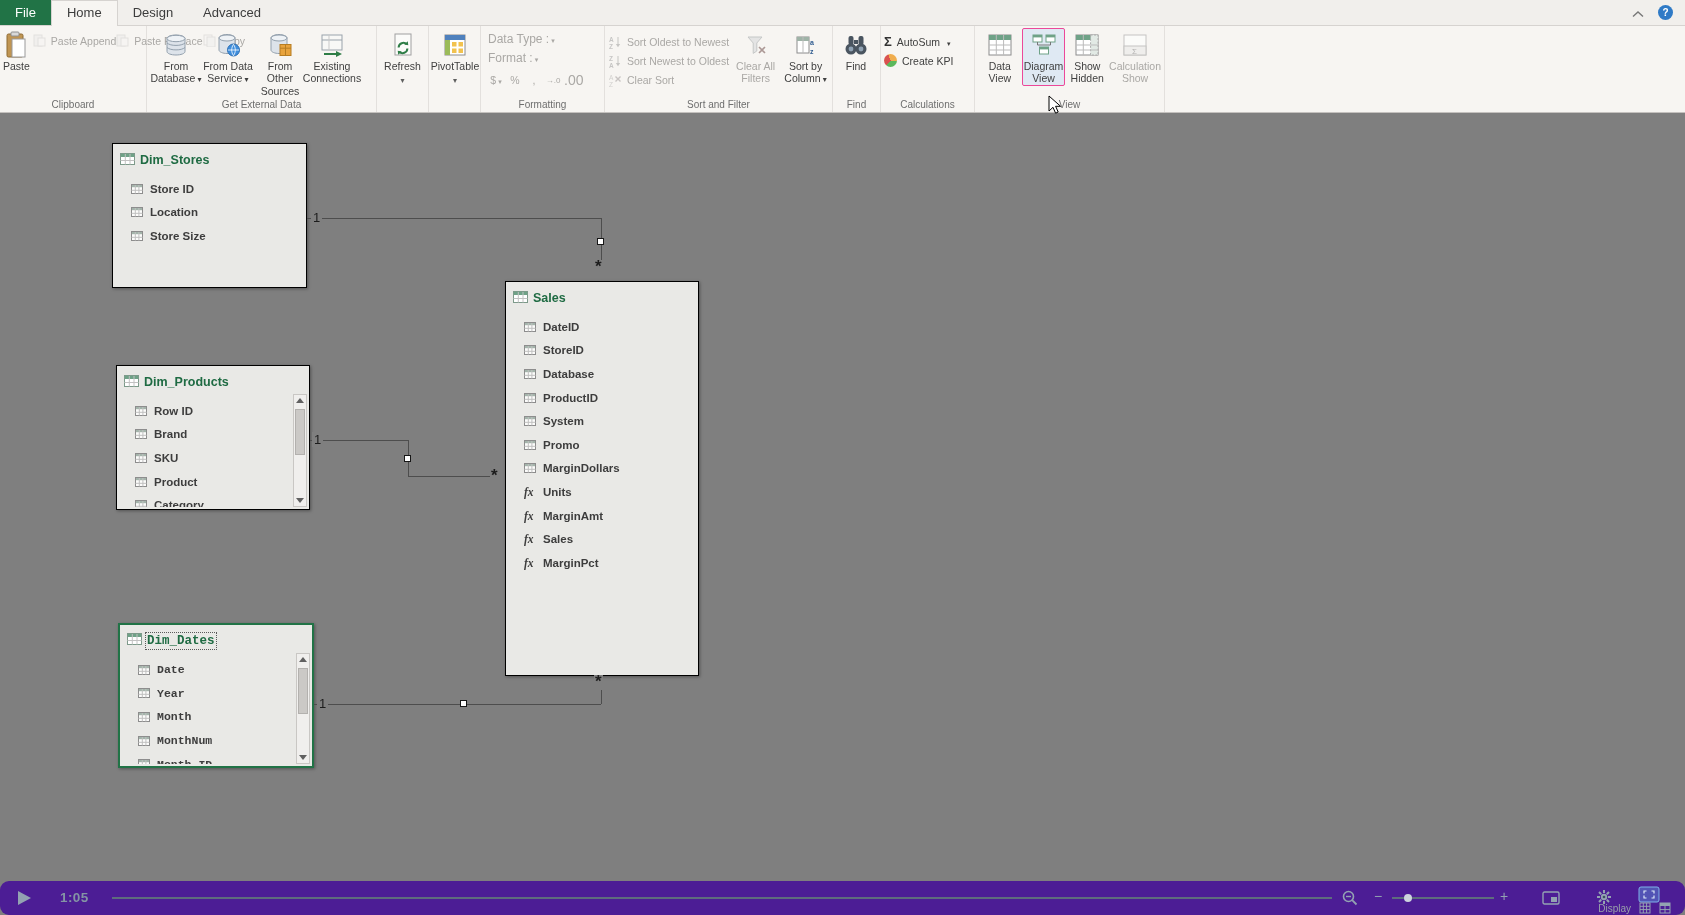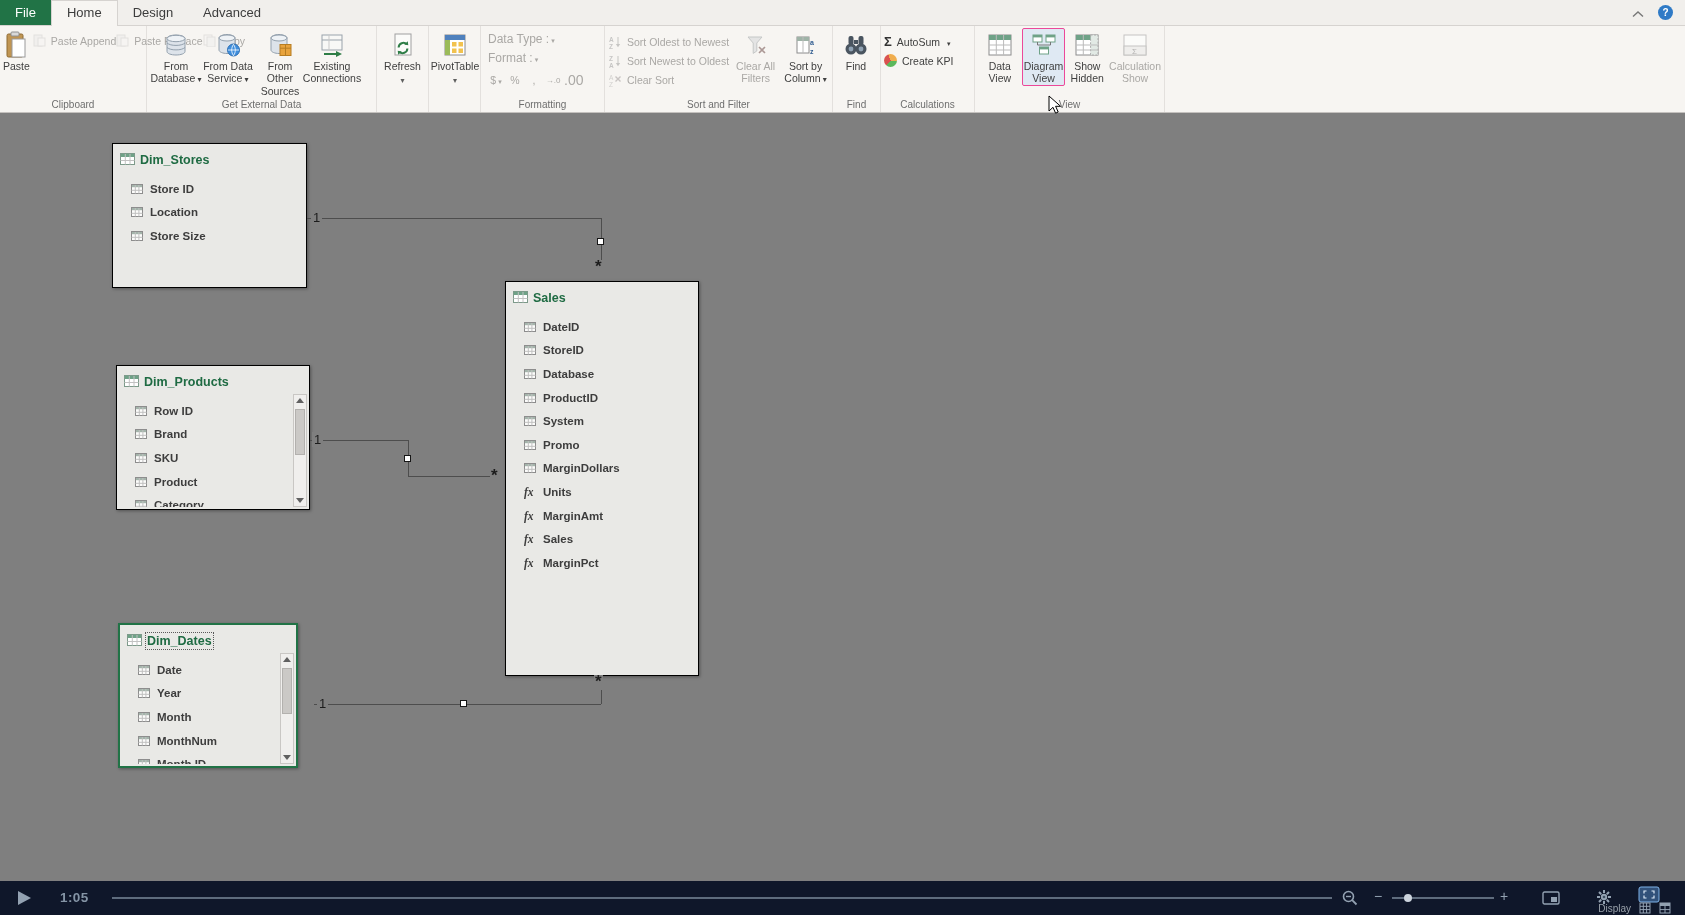--- a/index.html
+++ b/index.html
@@ -62,21 +62,21 @@
 
   .rel-h{position:absolute;height:1px;background:#4d4d4d;z-index:2;}
   .rel-v{position:absolute;width:1px;background:#4d4d4d;z-index:2;}
   .rel-sq{position:absolute;width:7px;height:7px;background:#fff;border:1px solid #161616;z-index:4;}
   .rel-lbl{position:absolute;background:#7f7f7f;color:#1c1c1c;padding:0 2px;z-index:3;font-size:13px;line-height:15px;}
   .rel-lbl.many{font-size:17px;line-height:13px;font-weight:bold;padding:0 1px;}
 
   .cursor{position:absolute;left:1048px;top:95px;z-index:20;}
 
   
-  .player{height:34px;background:#0f172a;position:relative;z-index:6;}
+  .player{height:34px;background:#4c1d95;position:relative;z-index:6;border-radius:9px;}
   .play-btn{position:absolute;left:18px;top:10px;width:0;height:0;border-left:13px solid #93a2b2;border-top:7px solid transparent;border-bottom:7px solid transparent;}
   .ptime{position:absolute;left:60px;top:9px;font-size:13.5px;color:#8494a5;font-weight:bold;letter-spacing:.4px;}
   .seek{position:absolute;left:112px;top:16px;width:1220px;height:2px;background:#5e6c7d;}
   .zoomout-ic{position:absolute;left:1342px;top:9px;display:inline-flex;}
   .zminus{position:absolute;left:1374px;top:7px;font-size:14px;color:#93a2b2;}
   .zslider{position:absolute;left:1392px;top:16px;width:102px;height:2px;background:#5e6c7d;}
   .zhandle{position:absolute;left:12px;top:-3px;width:8px;height:8px;border-radius:50%;background:#ccd4dd;}
   .zplus{position:absolute;left:1500px;top:7px;font-size:14px;color:#93a2b2;}
   .pip-ic{position:absolute;left:1542px;top:10px;display:inline-flex;}
   .gear-ic{position:absolute;left:1596px;top:8px;display:inline-flex;}
@@ -550,21 +550,21 @@
             <span>Category</span>
           </div>
         </div>
       <div class="vscroll">
         <span class="sb-up"></span>
         <span class="sb-thumb"></span>
         <span class="sb-down"></span>
       </div>
     </div>
 
-    <div class="pp-table has-scroll selected" style="left:118px;top:510px;width:180px;height:145px;">
+    <div class="pp-table has-scroll selected" style="left:118px;top:510px;width:196px;height:145px;font-family:Liberation Mono, monospace;">
       <div class="t-head">
         <span class="t-icon"><svg width="15" height="12">
               <rect x="0.5" y="0.5" width="14" height="11" fill="#fff" stroke="#7d9a8a"></rect>
               <rect x="1" y="1" width="13" height="3" fill="#6fa287"></rect>
               <line x1="5.3" y1="1" x2="5.3" y2="11.5" stroke="#c2c2c2"></line>
               <line x1="10" y1="1" x2="10" y2="11.5" stroke="#c2c2c2"></line>
               <line x1="0.5" y1="7.5" x2="14.5" y2="7.5" stroke="#c2c2c2"></line>
             </svg></span>
         <span class="t-name">Dim_Dates</span>
       </div>

